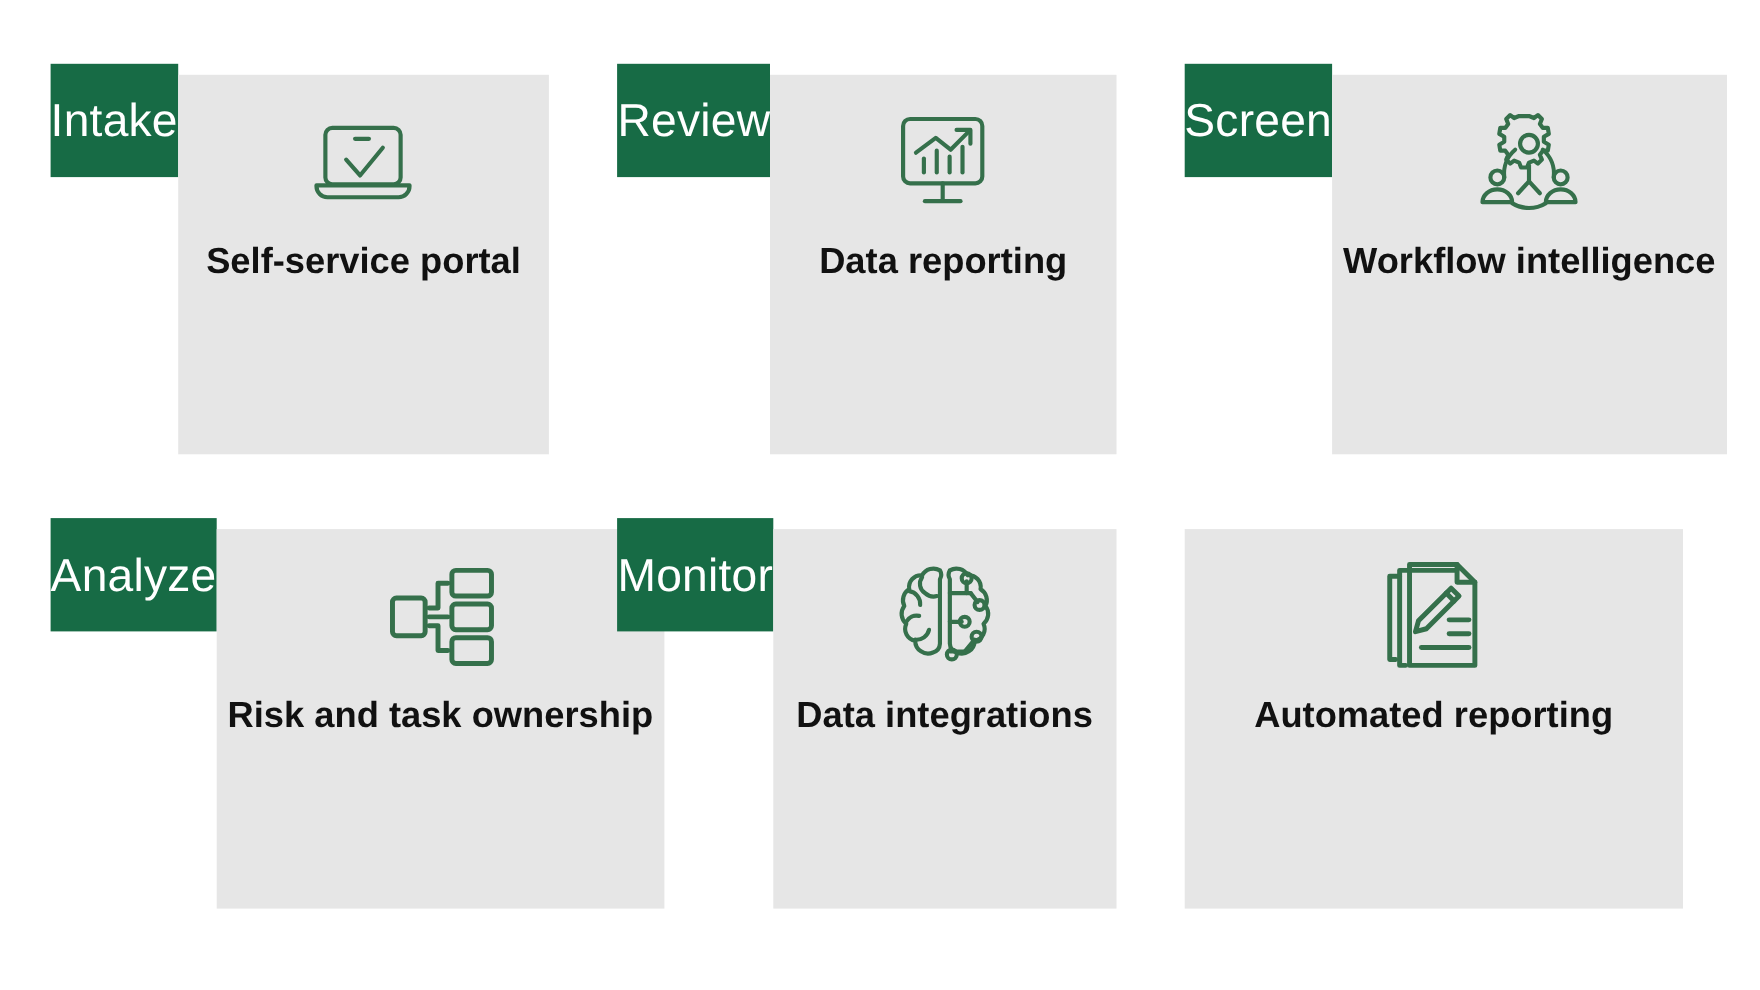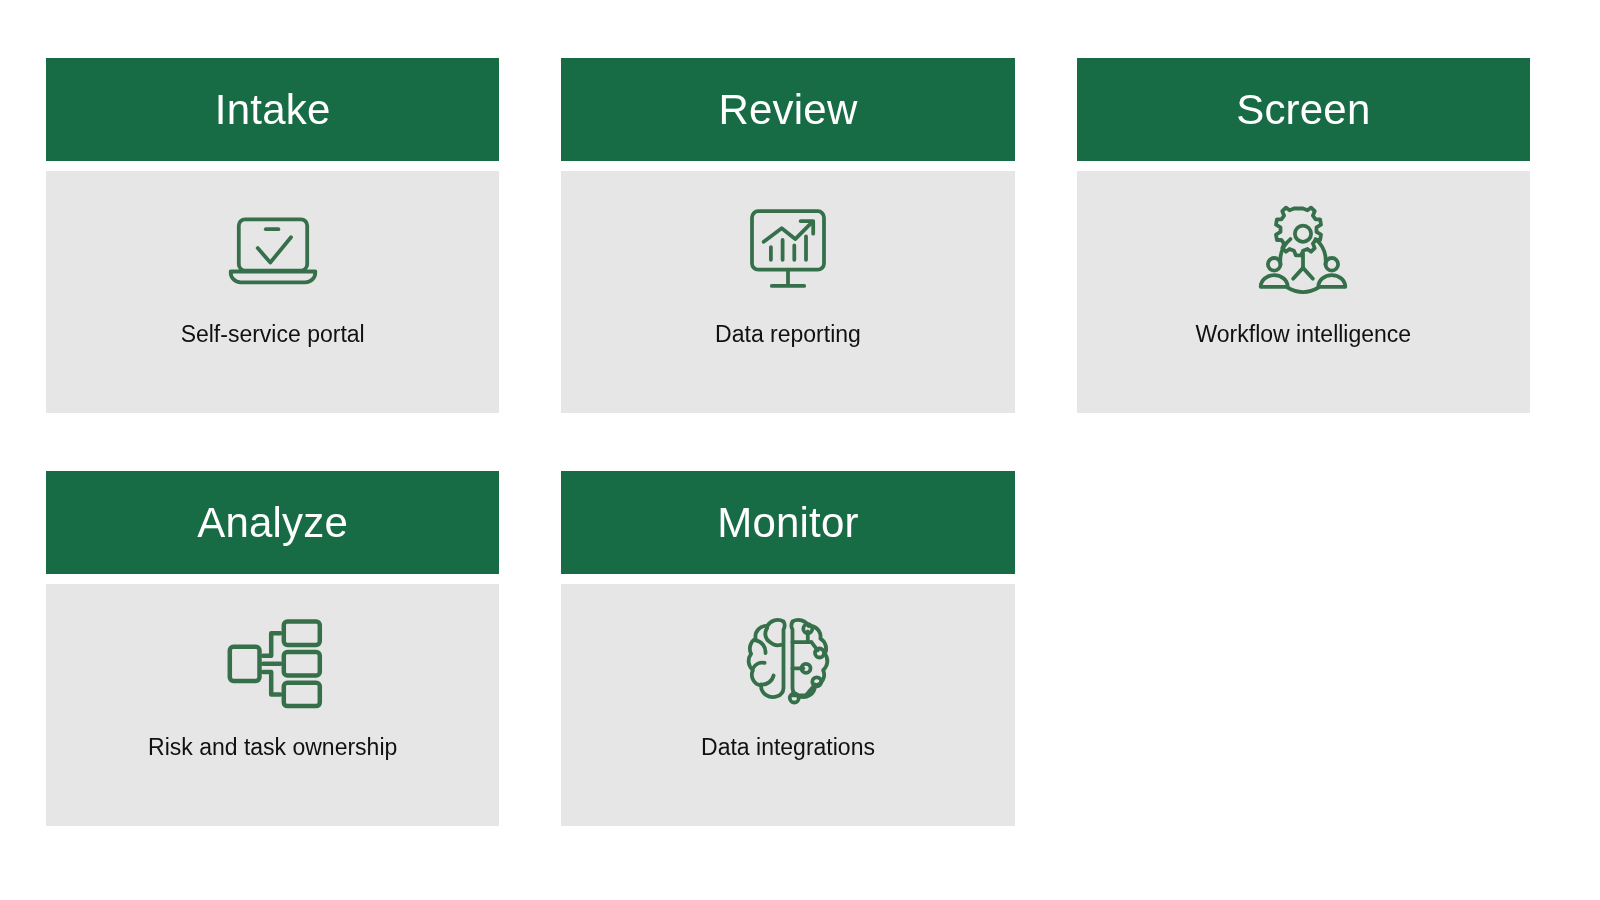--- a/index.html
+++ b/index.html
@@ -24,21 +24,21 @@
     display: grid;
     grid-template-columns: repeat(3, 1fr);
     grid-template-rows: repeat(2, 1fr);
     column-gap: 62px;
     row-gap: 58px;
     width: 100%;
     height: 100%;
   }
   .card {
     display: flex;
-    flex-direction: column;
+    flex-direction: row;
     min-width: 0;
   }
   .card-header {
     background: #176B45;
     height: 103px;
     display: flex;
     align-items: center;
     justify-content: center;
     flex: none;
   }
@@ -69,23 +69,23 @@
     justify-content: center;
     flex: none;
   }
   .card-icon svg {
     display: block;
     width: 108px;
     height: 100px;
   }
   .card-label {
     margin-top: 20px;
-    font-size: 23px;
+    font-size: 33px;
     color: #111111;
-    font-weight: 400;
+    font-weight: 700;
     text-align: center;
     line-height: 1.15;
     padding: 0 10px;
     white-space: nowrap;
   }
   .stroke {
     fill: none;
     stroke: #35704B;
     stroke-width: 4.2;
     stroke-linecap: round;
@@ -221,16 +221,36 @@
             <circle class="stroke" cx="80" cy="62" r="5" stroke-width="4.5"></circle>
             <circle class="stroke" cx="92" cy="77" r="5" stroke-width="4.5"></circle>
             <circle class="stroke" cx="67" cy="95" r="5" stroke-width="4.5"></circle>
           </svg>
         </div>
         <div class="card-label">Data integrations</div>
       </div>
     </div>
 
     <div class="card">
+      <div class="card-body">
+        <div class="card-icon">
+          <svg viewBox="0 0 120 110" aria-hidden="true">
+
+            <polyline class="stroke-sq" points="22,100 16,100 16,16 26,16"></polyline>
+            <polyline class="stroke-sq" points="32,106 26,106 26,10 84,10"></polyline>
+
+            <path class="stroke-sq" d="M36 4 H84 L102 22 V106 H36 Z"></path>
+            <polyline class="stroke-sq" points="84,4 84,22 102,22"></polyline>
+
+            <path class="stroke-sq" d="M78 28 l8 8 -33 33 -11 3 3 -11 z"></path>
+            <line class="stroke-sq" x1="73" y1="33" x2="81" y2="41"></line>
+
+            <line class="stroke-sq" x1="76" y1="60" x2="96" y2="60" stroke-width="6"></line>
+            <line class="stroke-sq" x1="76" y1="74" x2="96" y2="74" stroke-width="6"></line>
+            <line class="stroke-sq" x1="48" y1="88" x2="96" y2="88" stroke-width="6"></line>
+          </svg>
+        </div>
+        <div class="card-label">Automated reporting</div>
+      </div>
     </div>
 
   </div>
 </div>
 
 </body></html>

